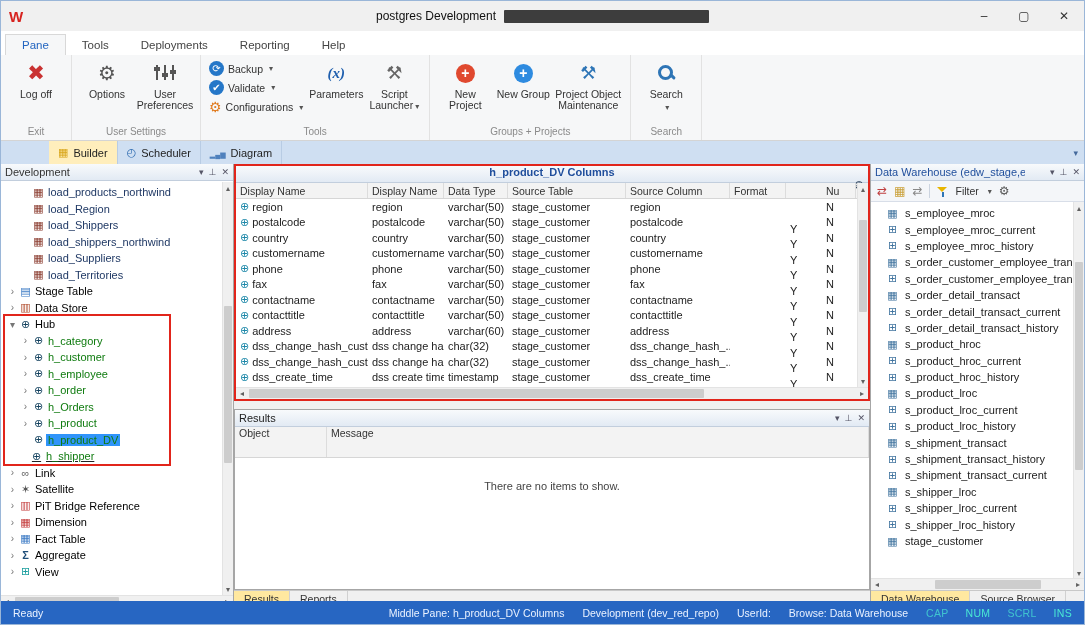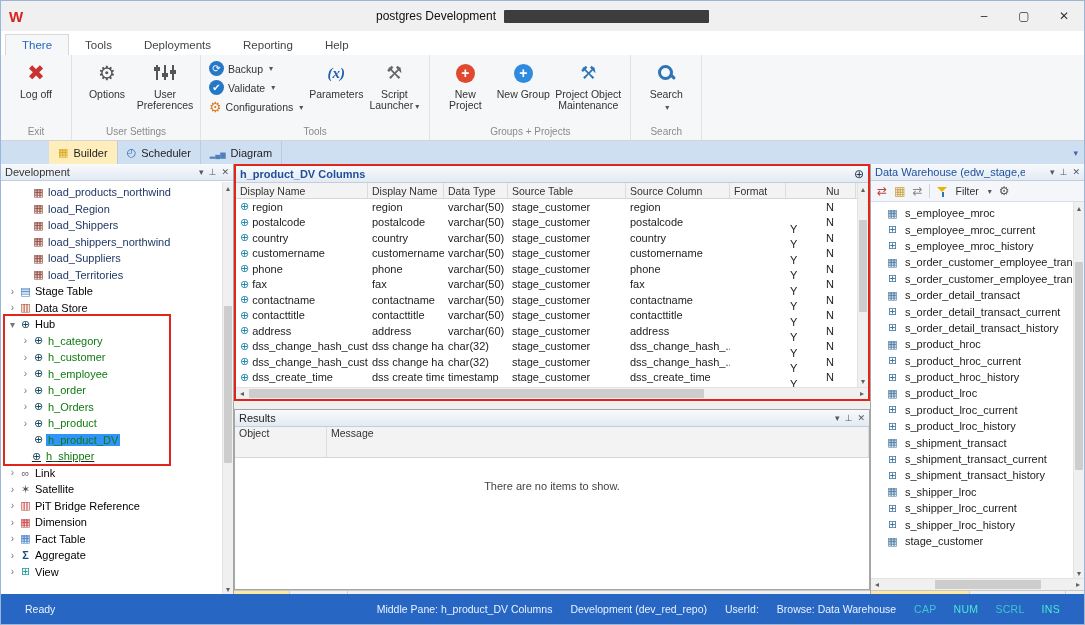--- a/index.html
+++ b/index.html
@@ -112,21 +112,21 @@
   .sbv { position:absolute; width:11px; background:#f0f0f0; border-left:1px solid #e3e3e3; }
   .sbv .up,.sbv .dn { position:absolute; left:0; height:12px; width:10px; color:#606060; font-size:8px;
     display:flex; align-items:center; justify-content:center; }
   .sbv .up { top:0; } .sbv .dn { bottom:0; }
   .sbv .up::before { content:"▴"; } .sbv .dn::before { content:"▾"; }
   .sbv .thumb { position:absolute; left:1px; width:8px; background:#cdcdcd; border-radius:1px; }
   
   .mid { position:absolute; left:233px; top:0; width:636px; bottom:0; }
   .cols-pane { position:absolute; top:0; left:0; right:0; height:237px; background:#fff;
     border:2px solid #e1251b; }
-  .cols-pane .pane-hdr { color:#1f4e9c; font-weight:bold; }
+  .cols-pane .pane-hdr { color:#1f4e9c; font-weight:bold;flex-direction:column; }
   .thead { display:flex; height:16px; background:#f3f3f3; border-bottom:1px solid #d6d6d6;
     padding-right:12px; }
   .thead .cell { border-right:1px solid #dcdcdc; color:#333; font-size:10.5px;
     display:flex; align-items:center; padding-left:4px; white-space:nowrap; overflow:hidden; }
   .tbody { position:absolute; top:33px; bottom:12px; left:0; right:12px; overflow:hidden; }
   .trow { display:flex; height:15.5px; align-items:center; }
   .cell { padding-left:4px; white-space:nowrap; overflow:hidden; flex:none; }
   .c0 { width:132px; display:flex; align-items:center; gap:3px; }
   .c1 { width:76px; } .c2 { width:64px; } .c3 { width:118px; } .c4 { width:104px; }
   .c5 { width:56px; } .c6 { width:36px;margin-top:44px; } .c7 { flex:1; }
@@ -158,22 +158,22 @@
   .funnel::before { content:""; position:absolute; left:0; top:2px; border-left:5.5px solid transparent;
     border-right:5.5px solid transparent; border-top:5px solid #e8b500; }
   .funnel::after { content:""; position:absolute; left:4.5px; top:7px; width:2px; height:5px; background:#2e75b6; }
   .filter-lb { font-size:10.5px; color:#333; }
   .rp-list { position:absolute; top:38px; bottom:28px; left:0; right:12px; overflow:hidden; padding:3px 0 0 14px; }
   .rp-row { height:16.4px; display:flex; align-items:center; gap:5px; white-space:nowrap; overflow:hidden; }
   .i-table::before { content:"▦"; color:#41749f; }
   .i-table-view::before { content:"⊞"; color:#41749f; }
   .rp-sbh { bottom:17px; }
   
-  .statusbar { position:absolute; bottom:0; left:0; right:0; height:30px; background:#2766c2;
-    display:flex; align-items:center; color:#eaf2ff; font-size:10.5px; padding:0 24px; }
+  .statusbar { position:absolute; bottom:0; left:0; right:0; height:23px; background:#2766c2;
+    display:flex; align-items:center; color:#eaf2ff; font-size:10.5px; padding:0 12px; }
   .sb-right { margin-left:auto; display:flex; align-items:center; gap:18px; }
   .sb-flags { display:flex; gap:17px; }
   .flag { color:#49e8d4; letter-spacing:.3px; }
   .flag.dim { opacity:.72; }
 </style>
 </head>
 <body>
 
 <div class="titlebar">
   <span class="app-logo">W</span>
@@ -182,21 +182,21 @@
     <span class="redact"></span>
   </div>
   <div class="win-controls">
     <span class="win-btn">–</span>
     <span class="win-btn">▢</span>
     <span class="win-btn">✕</span>
   </div>
 </div>
 
 <div class="menubar">
-  <div class="menutab active">There</div>
+  <div class="menutab active">Pane</div>
     <div class="menutab">Tools</div>
     <div class="menutab">Deployments</div>
     <div class="menutab">Reporting</div>
     <div class="menutab">Help</div>
 </div>
 
 <div class="ribbon">
   <div class="rgroup">
     <div class="ritems">
       <div class="rbtn">
@@ -737,25 +737,25 @@
         <div class="rp-row">
           <span class="ticon js-icon i-table-view"></span>
           <span>s_product_lroc_history</span>
         </div>
         <div class="rp-row">
           <span class="ticon js-icon i-table"></span>
           <span>s_shipment_transact</span>
         </div>
         <div class="rp-row">
           <span class="ticon js-icon i-table-view"></span>
+          <span>s_shipment_transact_history</span>
+        </div>
+        <div class="rp-row">
+          <span class="ticon js-icon i-table-view"></span>
           <span>s_shipment_transact_current</span>
-        </div>
-        <div class="rp-row">
-          <span class="ticon js-icon i-table-view"></span>
-          <span>s_shipment_transact_history</span>
         </div>
         <div class="rp-row">
           <span class="ticon js-icon i-table"></span>
           <span>s_shipper_lroc</span>
         </div>
         <div class="rp-row">
           <span class="ticon js-icon i-table-view"></span>
           <span>s_shipper_lroc_current</span>
         </div>
         <div class="rp-row">

